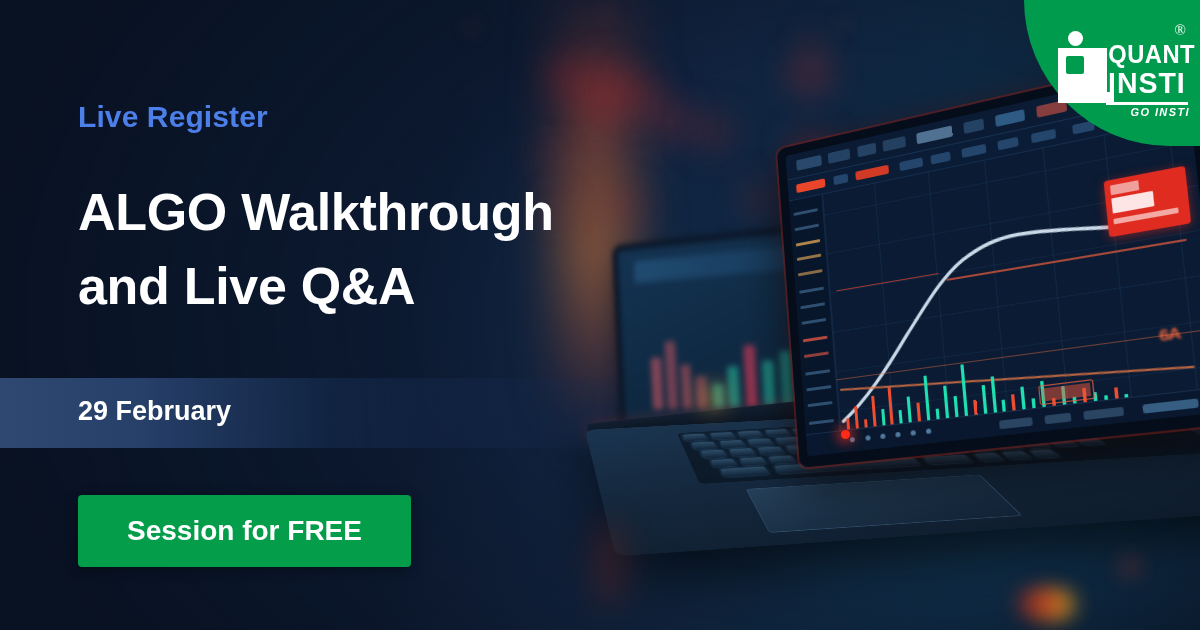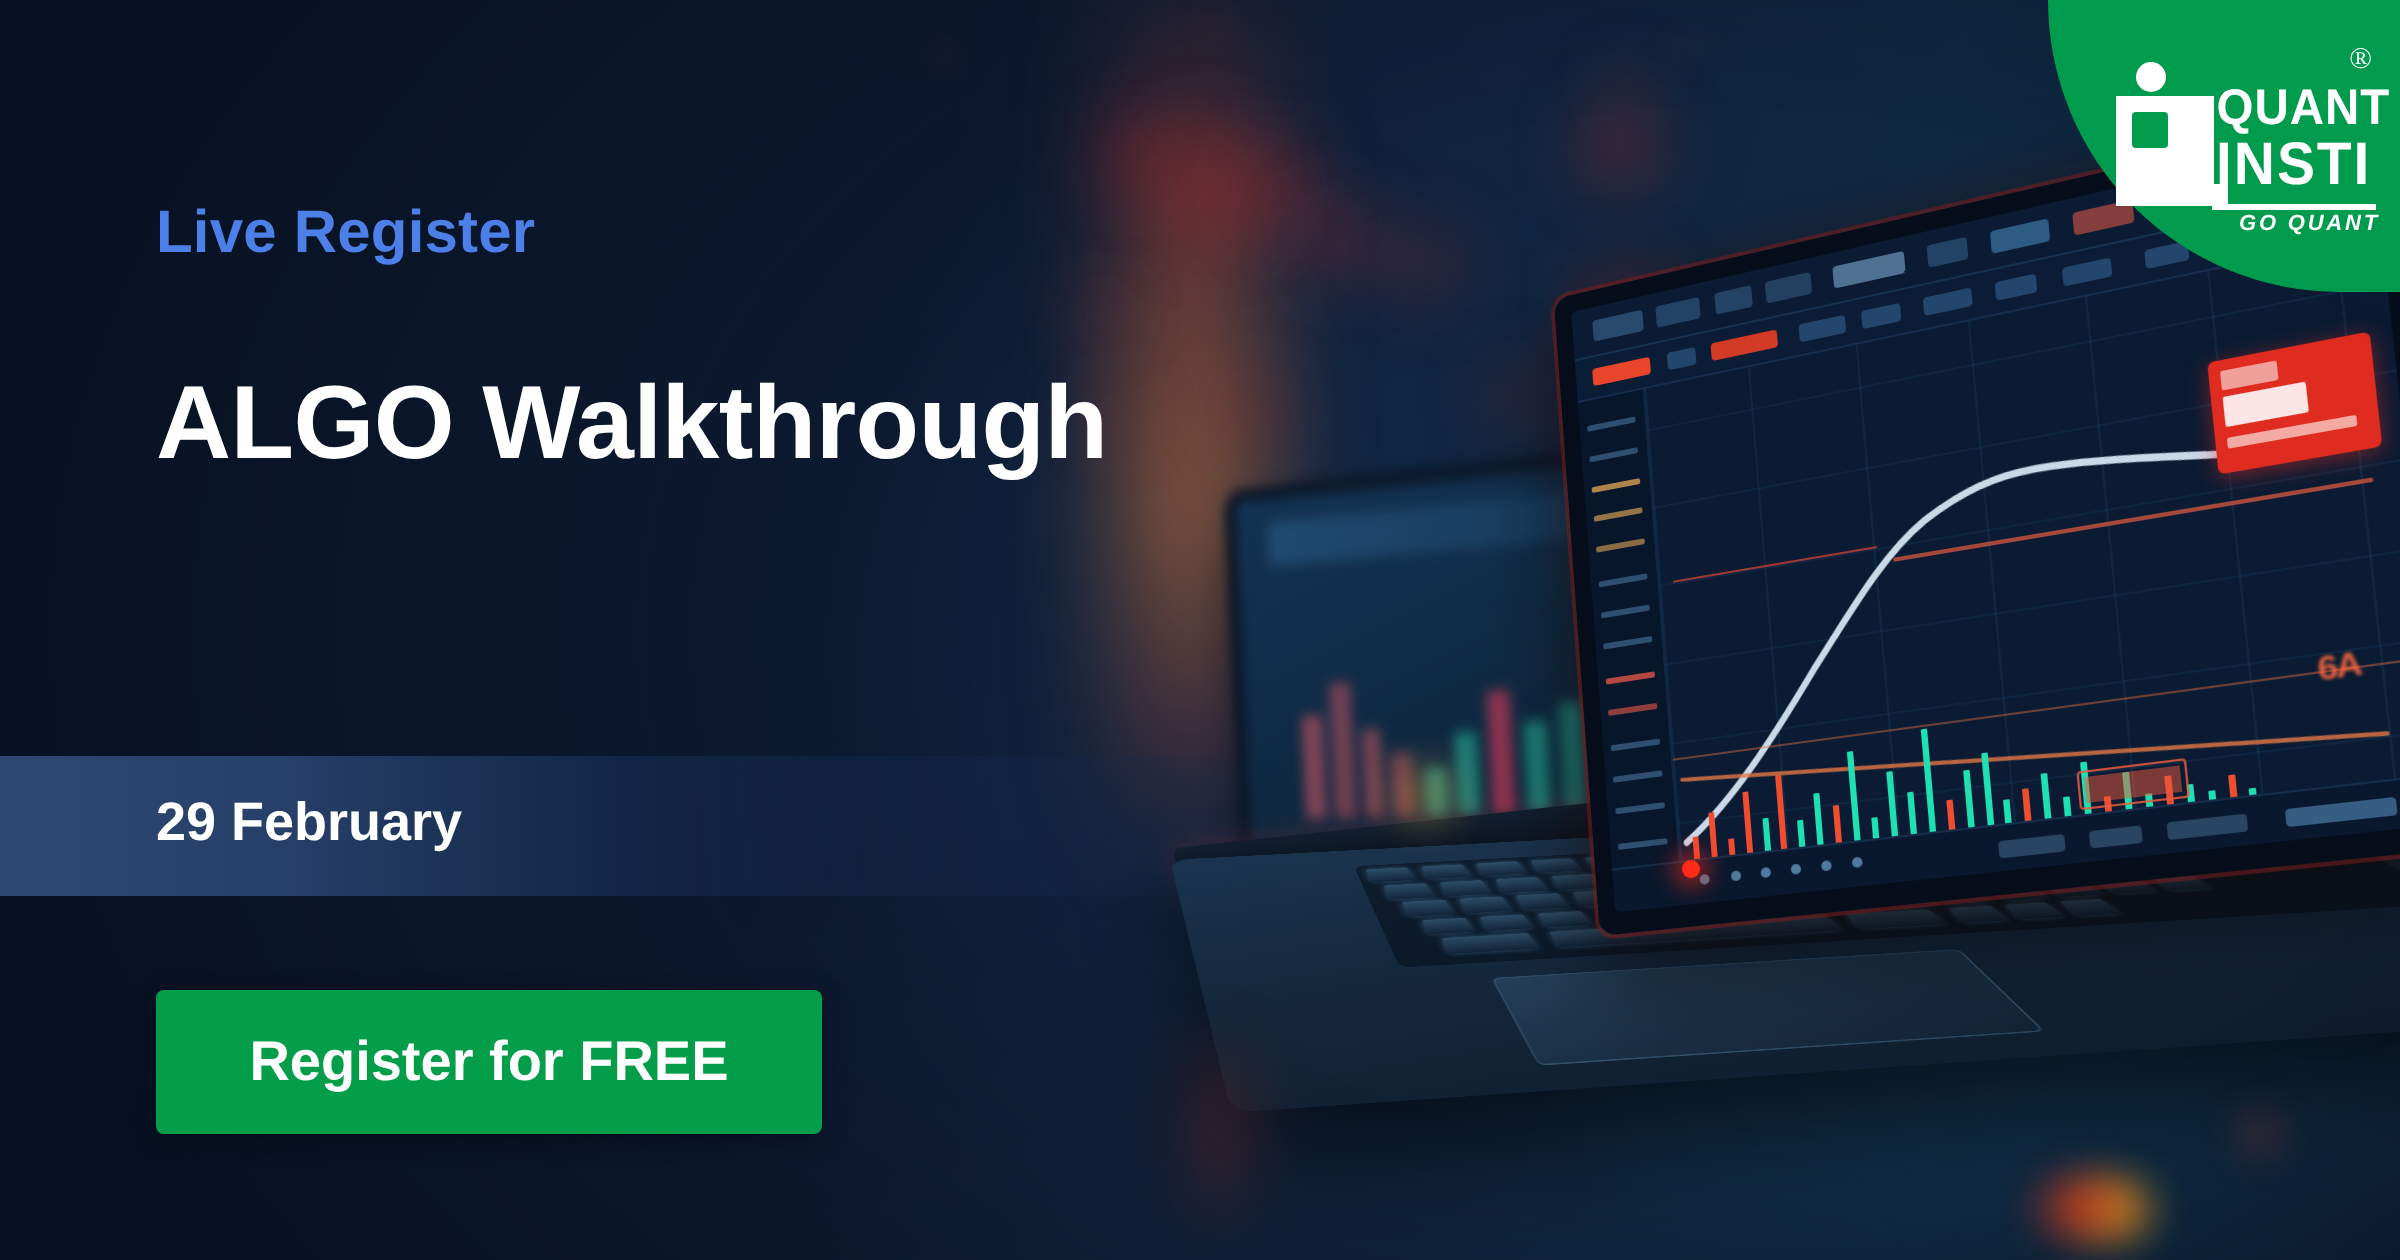--- a/index.html
+++ b/index.html
@@ -686,35 +686,36 @@
 
   <div class="vignette"></div>
   <div class="photo-mask-left"></div>
 
   <div class="content">
 
     <div class="eyebrow">Live Register</div>
 
     <div class="headline">
       <span class="l1">ALGO Walkthrough</span>
+      <span class="l2">and Live Q&amp;A</span>
     </div>
 
     <div class="date-bar"></div>
     <div class="date-text">29 February</div>
 
-    <button class="cta">Register for FREE</button>
+    <button class="cta">Session for FREE</button>
   </div>
 
   <div class="logo-badge">
     <div class="logo-inner">
       <span class="reg-mark">®</span>
       <div class="lg-head"></div>
       <div class="lg-body"></div>
       <div class="lg-stem"></div>
       <div class="lg-foot"></div>
       <div class="wordmark-q">QUANT</div>
       <div class="wordmark-i">INSTI</div>
       <div class="wm-rule"></div>
-      <div class="tagline">GO QUANT</div>
+      <div class="tagline">GO INSTI</div>
     </div>
   </div>
 
 </div>
 
 </body></html>

